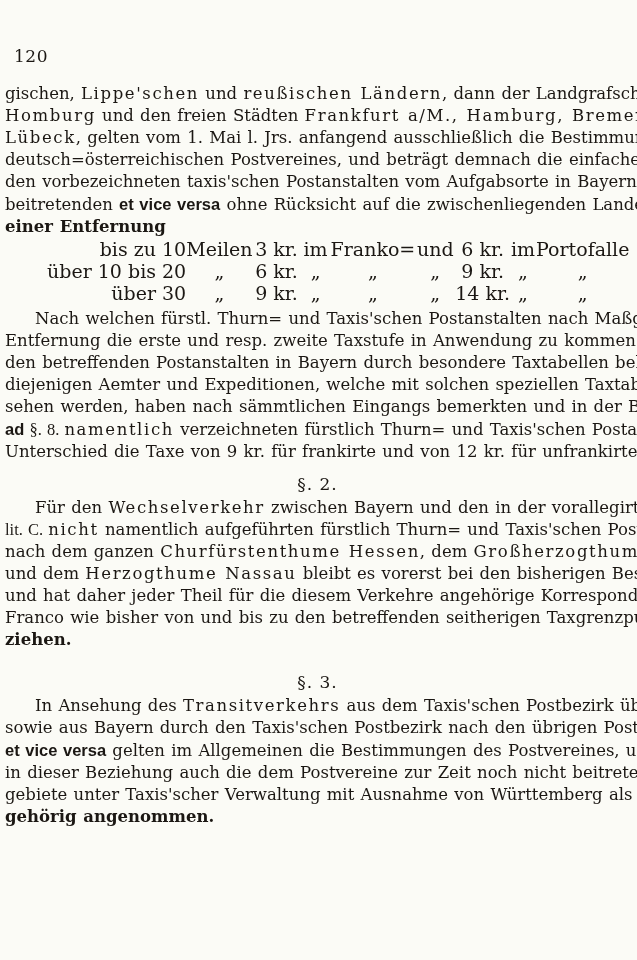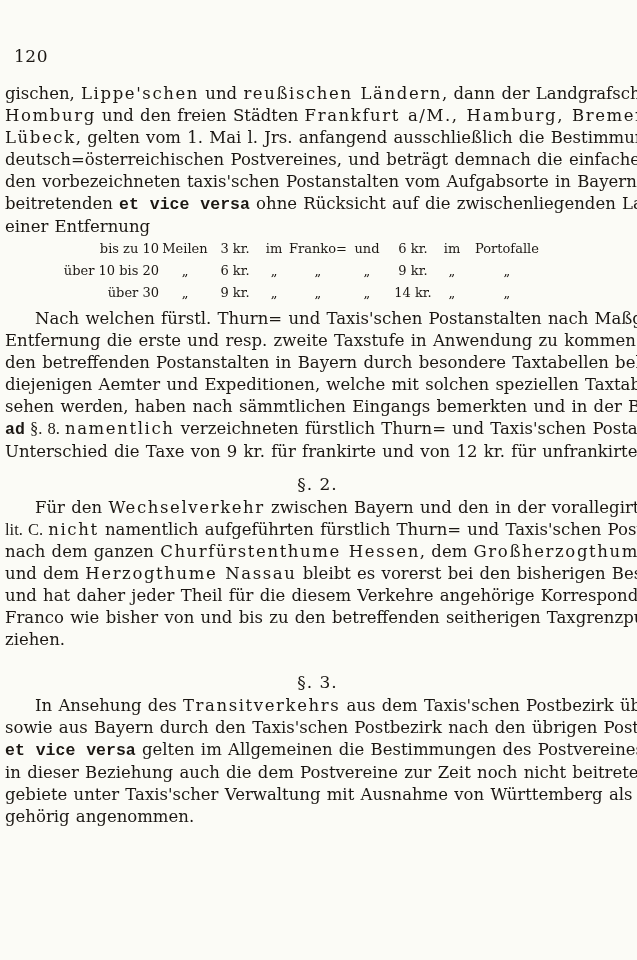--- a/index.html
+++ b/index.html
@@ -22,34 +22,34 @@
   }
   .para{margin:0;}
   .para .tline{
     font-size:16.5px;
     line-height:22px;
     white-space:nowrap;
     text-align:justify;
     text-align-last:justify;
     word-spacing:1px;
   }
-  .para .tline.last{text-align-last:left;}
+  .para .tline.last{text-align-last:left;font-weight:bold;}
   .para .tline.ind{text-indent:30px;}
   .p1{margin-top:17px;}
   .p2{margin-top:4px;}
   span.sp{letter-spacing:1.6px;}
   span.a{font-family:"Liberation Serif", serif;}
-  span.ab{font-family:Liberation Mono, monospace;font-weight:bold;}
+  span.ab{font-family:Liberation Sans, sans-serif;font-weight:bold;}
   table.tariff{
     border-collapse:collapse;
     margin-left:42px;
     table-layout:fixed;
   }
   table.tariff td{
-    font-size:13px;
+    font-size:19px;
     line-height:22px;
     padding:0;
     text-align:center;
     white-space:nowrap;
     overflow:visible;
   }
   table.tariff td:first-child{text-align:right;}
   .heading{
     font-size:17px;
     line-height:22px;

